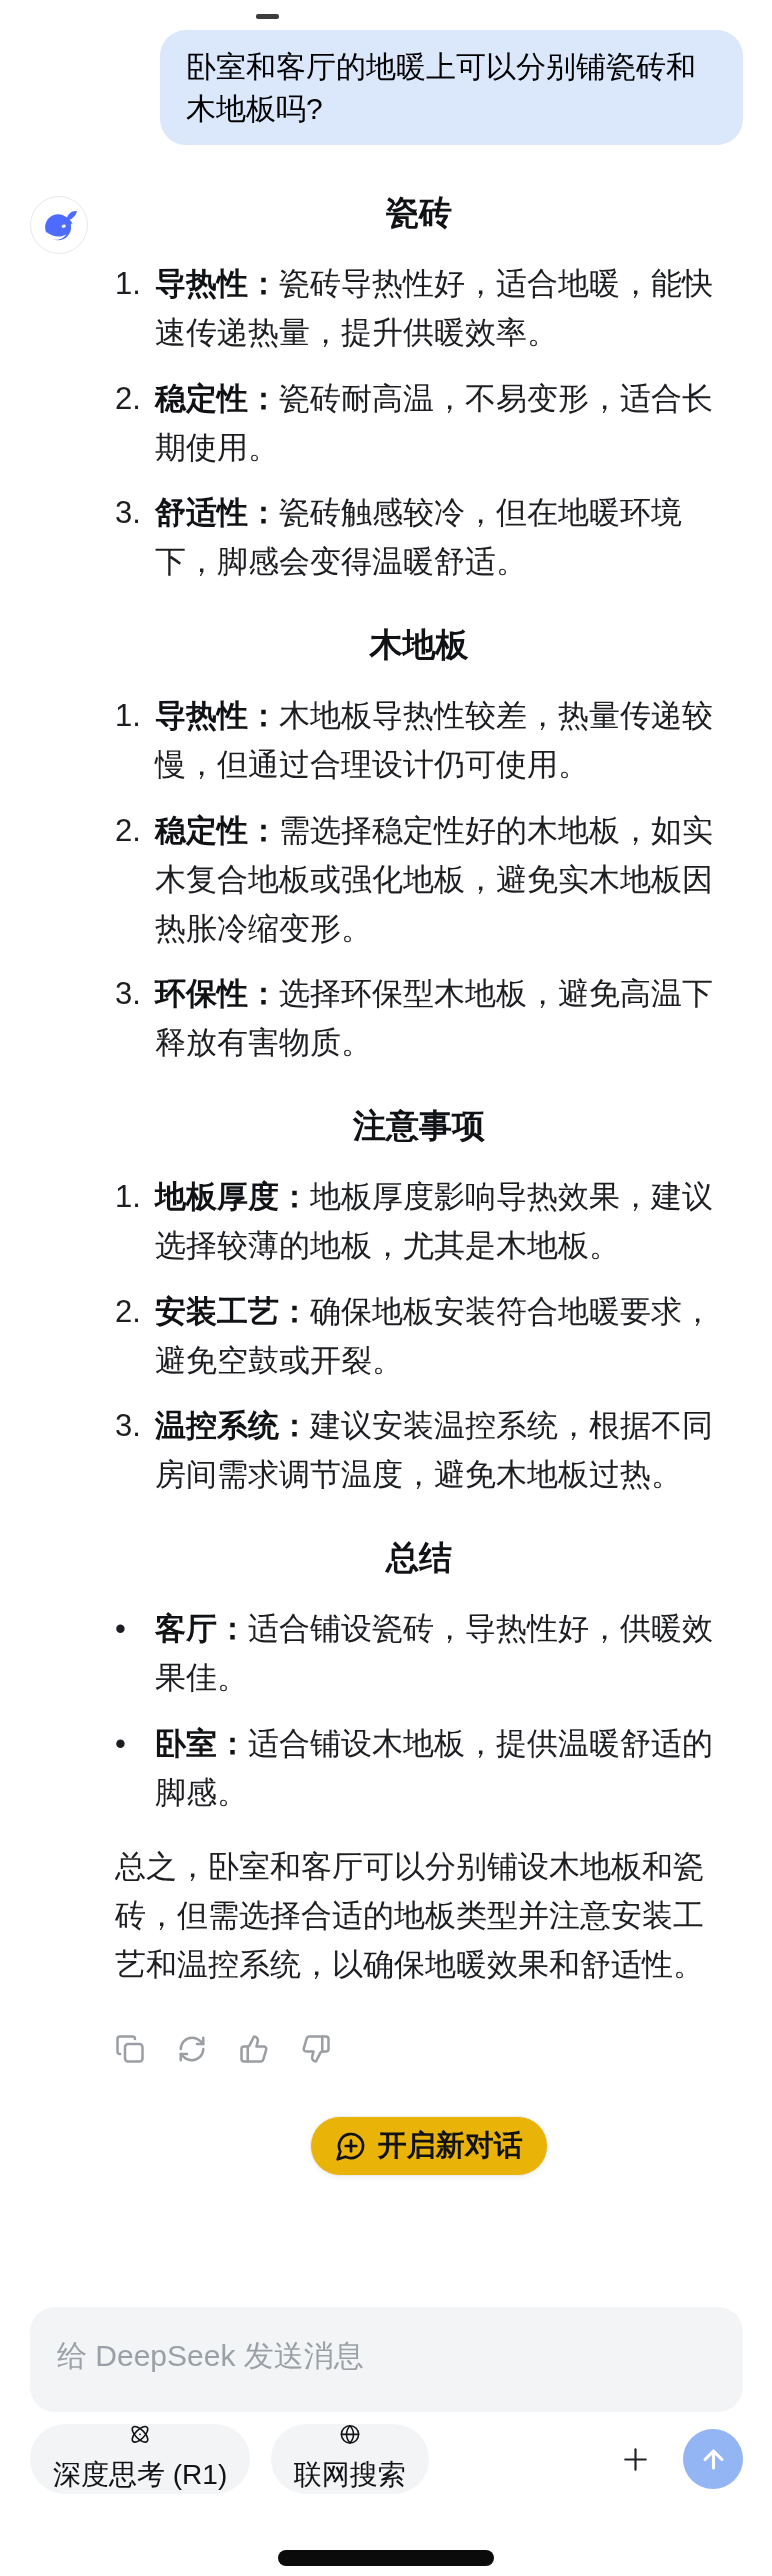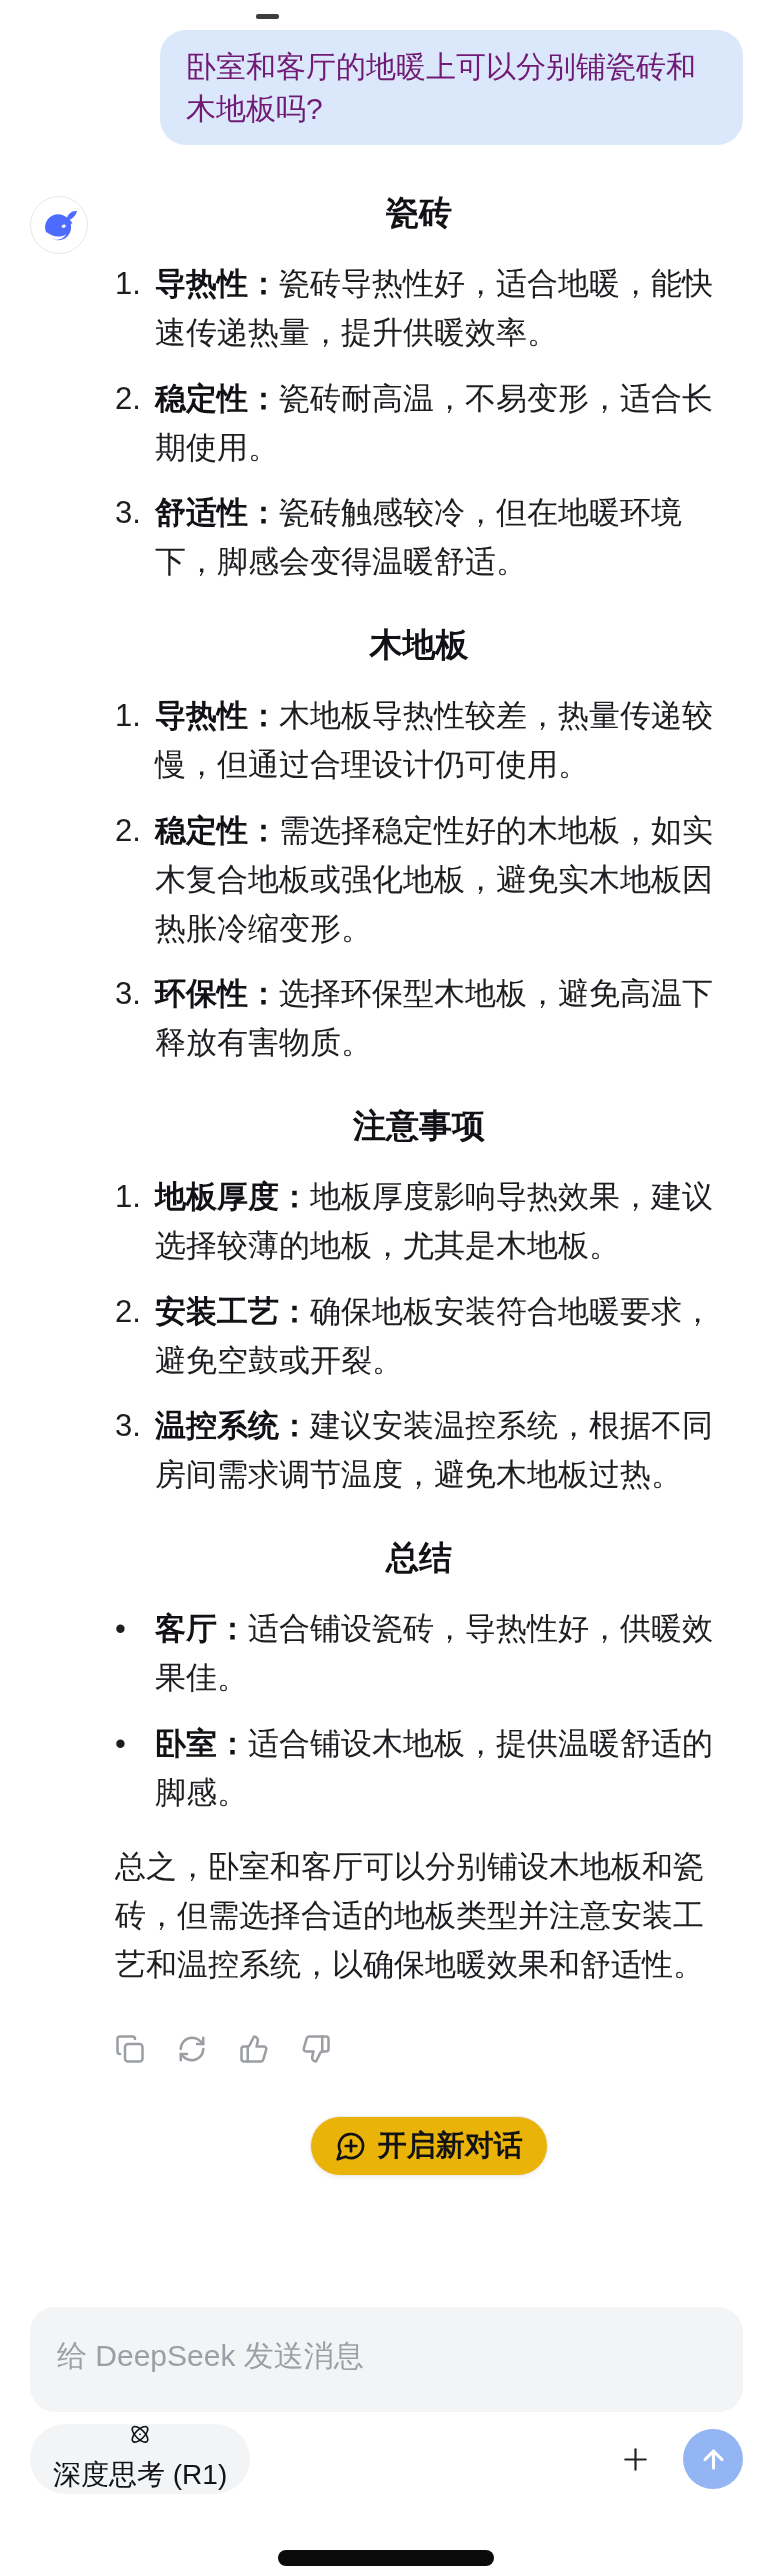--- a/index.html
+++ b/index.html
@@ -16,21 +16,21 @@
   .frag{position:absolute;left:256px;top:14.4px;width:23px;height:4.6px;background:#3d3d3f;border-radius:2.1px;}
 
   
   .user-row{display:flex;justify-content:flex-end;padding-top:30px;}
   .user-bubble{
     background:var(--bubble,#dbe7fb);
     border-radius:26px;
     padding:15.5px 26px;
     max-width:531px;
     font-size:30px;line-height:42px;
-    color:#701a75;
+    color:#000000;
   }
 
   
   .assistant{position:relative;margin-top:47px;padding-left:85px;}
   .avatar{
     position:absolute;left:0;top:4.1px;
     width:58px;height:58px;border-radius:50%;
     background:#fff;border:1.5px solid #e8e8ea;
     display:flex;align-items:center;justify-content:center;
     box-sizing:border-box;
@@ -204,20 +204,28 @@
     </div>
     <div class="composer-row">
       <div class="pill">
         <svg width="32" height="32" viewBox="0 0 24 24" fill="none" stroke="#111215" stroke-width="1.8" stroke-linecap="round" stroke-linejoin="round">
           <circle cx="12" cy="12" r="1.1" fill="#111215" stroke="none"></circle>
           <path d="M20.2 20.2c2.04-2.03.02-7.36-4.5-11.9-4.54-4.52-9.87-6.54-11.9-4.5-2.04 2.03-.02 7.36 4.5 11.9 4.54 4.52 9.87 6.54 11.9 4.5Z"></path>
           <path d="M15.7 15.7c4.52-4.54 6.54-9.87 4.5-11.9-2.03-2.04-7.36-.02-11.9 4.5-4.52 4.54-6.54 9.87-4.5 11.9 2.03 2.04 7.36.02 11.9-4.5Z"></path>
         </svg>
         <span>深度思考 (R1)</span>
       </div>
+      <div class="pill">
+        <svg width="32" height="32" viewBox="0 0 24 24" fill="none" stroke="#111215" stroke-width="1.8" stroke-linecap="round" stroke-linejoin="round">
+          <circle cx="12" cy="12" r="10"></circle>
+          <path d="M12 2a14.5 14.5 0 0 0 0 20 14.5 14.5 0 0 0 0-20"></path>
+          <path d="M2 12h20"></path>
+        </svg>
+        <span>联网搜索</span>
+      </div>
       <div class="right-tools">
         <svg width="35" height="35" viewBox="0 0 24 24" fill="none" stroke="#222326" stroke-width="1.5" stroke-linecap="round">
           <path d="M5 12h14"></path>
             <path d="M12 5v14"></path>
         </svg>
         <div class="send">
           <svg width="29" height="29" viewBox="0 0 24 24" fill="none" stroke="#ffffff" stroke-width="2.6" stroke-linecap="round" stroke-linejoin="round">
             <path d="M12 19V5"></path>
               <path d="m5 12 7-7 7 7"></path>
           </svg>

